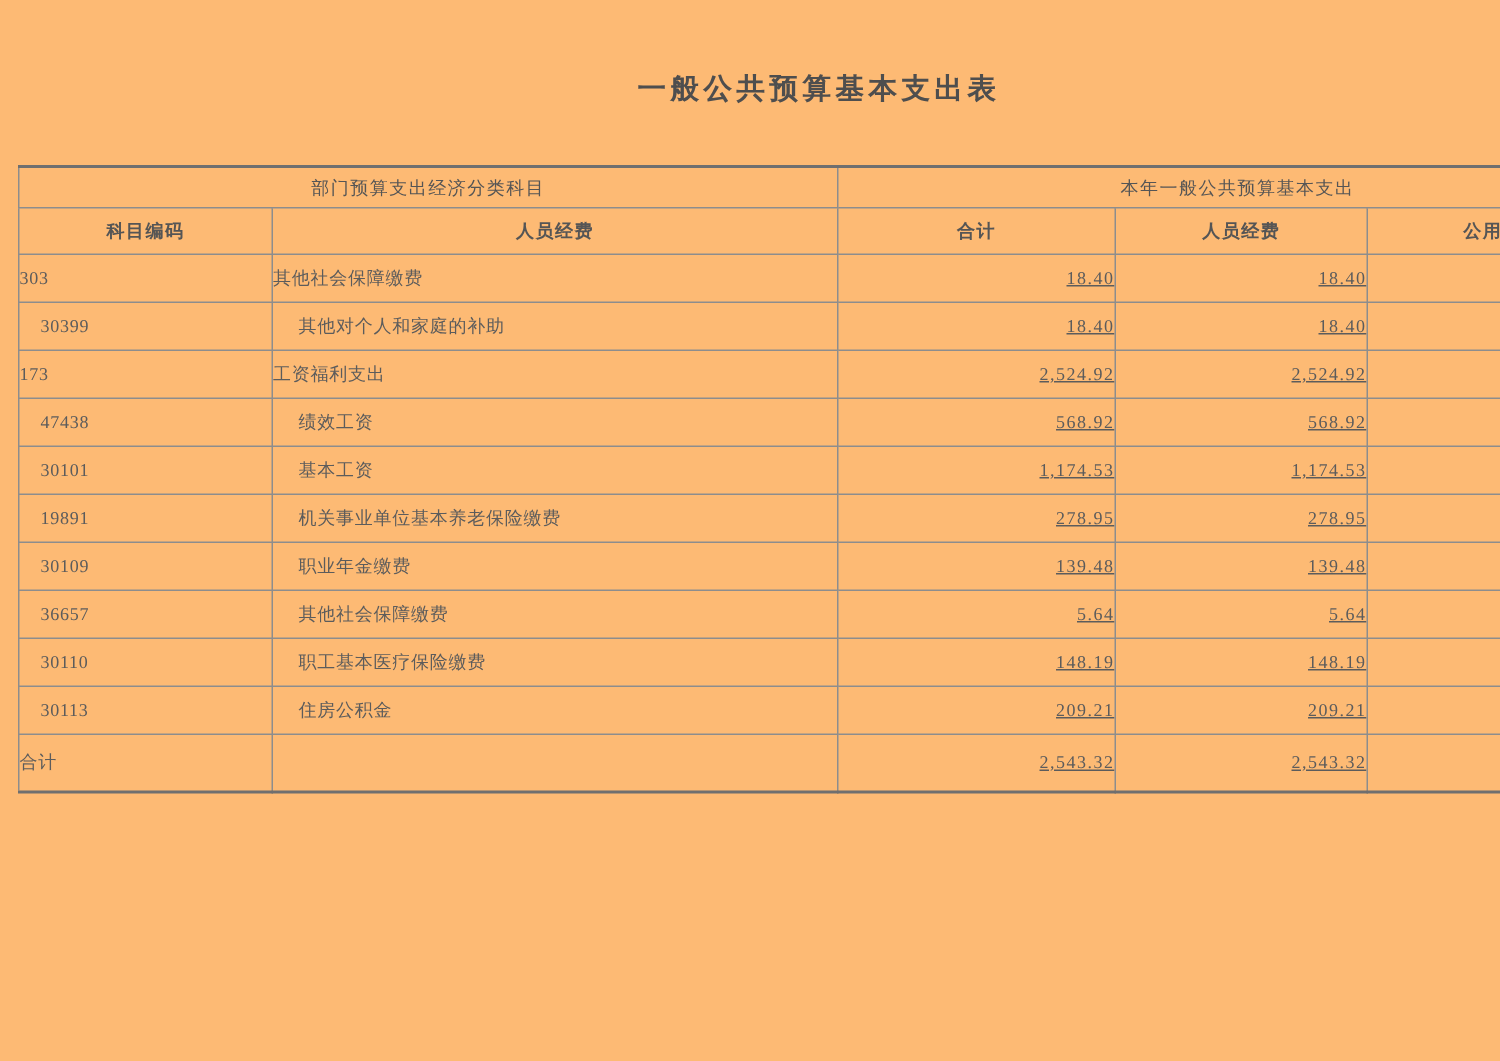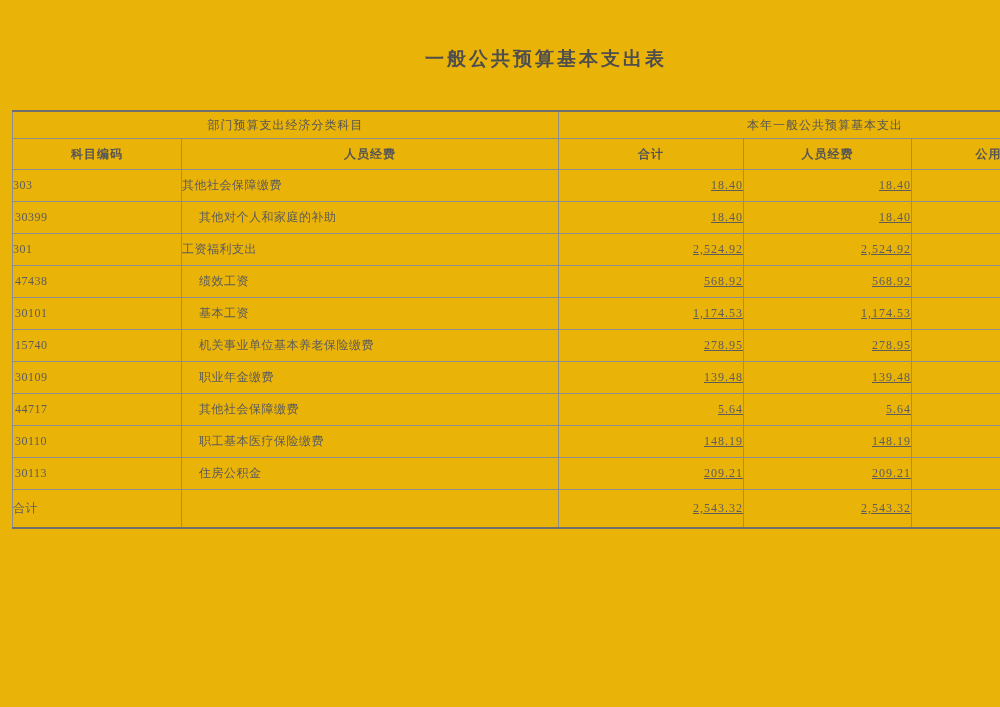--- a/index.html
+++ b/index.html
@@ -9,21 +9,21 @@
     height: 707px;
     overflow: hidden;
     background: #fefefe;
     font-family: "Liberation Serif", "DejaVu Serif", serif;
     color: #5c5c5c;
   }
   .page {
     position: relative;
     width: 1000px;
     height: 707px;
-    background: #eab308;
+    background: #fdba74;
   }
   .doc-title {
     position: absolute;
     top: 46px;
     left: 0;
     width: 1092px;
     text-align: center;
     font-size: 19px;
     font-weight: bold;
     color: #4e4e4e;
@@ -69,21 +69,21 @@
   tr.hdr-cols th {
     height: 30px;
     font-weight: bold;
     color: #555;
     letter-spacing: 1px;
   }
   tbody td { height: 31px; }
   tr.total-row td { height: 37px; }
   td.code-cell { text-align: left; padding-left: 3px; letter-spacing: 0.5px; }
   td.name-cell { text-align: left; padding-left: 4px; letter-spacing: 0.5px; }
-  tr.lvl1 td.code-cell { padding-left: 2px; margin-left: 16px; }
+  tr.lvl1 td.code-cell { padding-left: 14px; margin-left: 16px; }
   tr.lvl1 td.name-cell { padding-left: 17px; }
   td.num-cell {
     text-align: right;
     padding-right: 8px;
     font-size: 11.5px;
     color: #646464;
     letter-spacing: 1px;
     text-decoration: underline;
   }
 </style>
@@ -125,56 +125,56 @@
           <td class="num-cell"></td>
         </tr>
         <tr class="lvl1">
           <td class="code-cell">30399</td>
           <td class="name-cell">其他对个人和家庭的补助</td>
           <td class="num-cell">18.40</td>
           <td class="num-cell">18.40</td>
           <td class="num-cell"></td>
         </tr>
         <tr>
-          <td class="code-cell">301</td>
+          <td class="code-cell">173</td>
           <td class="name-cell">工资福利支出</td>
           <td class="num-cell">2,524.92</td>
           <td class="num-cell">2,524.92</td>
           <td class="num-cell"></td>
         </tr>
         <tr class="lvl1">
           <td class="code-cell">47438</td>
           <td class="name-cell">绩效工资</td>
           <td class="num-cell">568.92</td>
           <td class="num-cell">568.92</td>
           <td class="num-cell"></td>
         </tr>
         <tr class="lvl1">
           <td class="code-cell">30101</td>
           <td class="name-cell">基本工资</td>
           <td class="num-cell">1,174.53</td>
           <td class="num-cell">1,174.53</td>
           <td class="num-cell"></td>
         </tr>
         <tr class="lvl1">
-          <td class="code-cell">15740</td>
+          <td class="code-cell">19891</td>
           <td class="name-cell">机关事业单位基本养老保险缴费</td>
           <td class="num-cell">278.95</td>
           <td class="num-cell">278.95</td>
           <td class="num-cell"></td>
         </tr>
         <tr class="lvl1">
           <td class="code-cell">30109</td>
           <td class="name-cell">职业年金缴费</td>
           <td class="num-cell">139.48</td>
           <td class="num-cell">139.48</td>
           <td class="num-cell"></td>
         </tr>
         <tr class="lvl1">
-          <td class="code-cell">44717</td>
+          <td class="code-cell">36657</td>
           <td class="name-cell">其他社会保障缴费</td>
           <td class="num-cell">5.64</td>
           <td class="num-cell">5.64</td>
           <td class="num-cell"></td>
         </tr>
         <tr class="lvl1">
           <td class="code-cell">30110</td>
           <td class="name-cell">职工基本医疗保险缴费</td>
           <td class="num-cell">148.19</td>
           <td class="num-cell">148.19</td>

